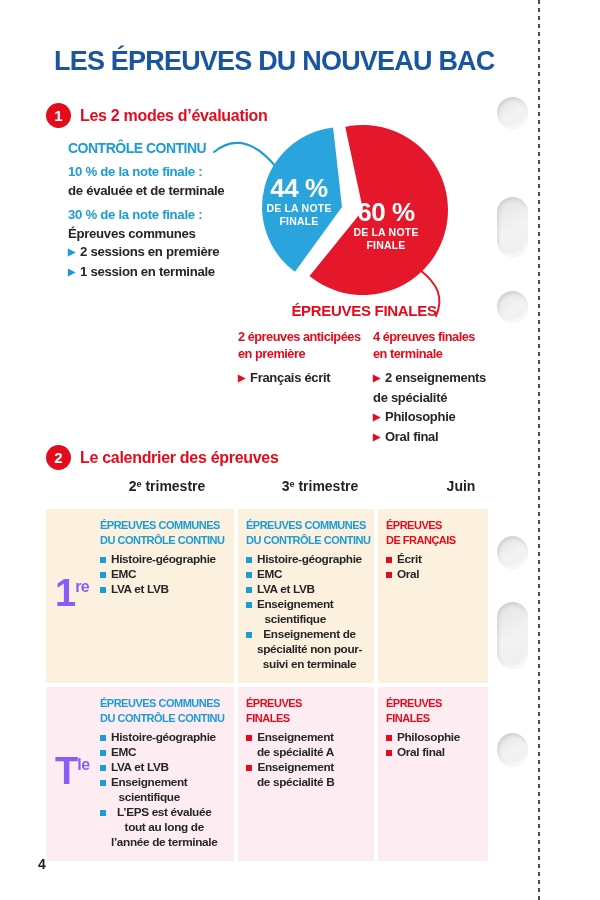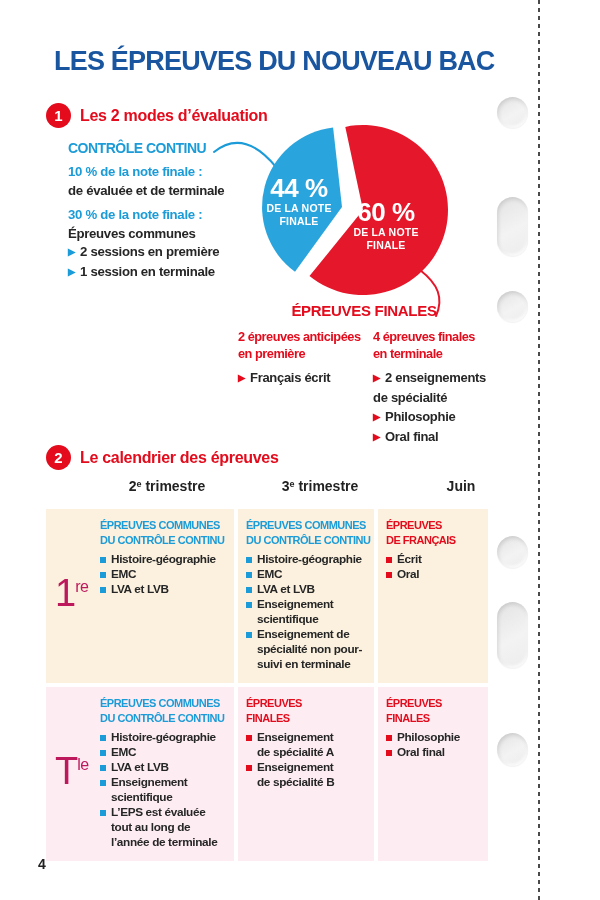--- a/index.html
+++ b/index.html
@@ -67,27 +67,27 @@
   .tbl-head.first{padding-left:54px;}
   .sup-sm{font-size:9px;display:inline-block;transform:translateY(-4px);}
 
   .cal-table{left:46px;top:509px;width:442px;display:grid;grid-template-columns:188px 136px 110px;gap:4px;}
   .cell{padding:9px 4px 11px 8px;}
   .cell.colA{padding-left:54px;position:relative;}
   .r1{background:var(--row1-bg);} .r2{background:var(--row2-bg);}
   .cell-heading{font-size:11px;font-weight:bold;line-height:14.5px;letter-spacing:-0.5px;margin-bottom:5px;}
   .cell-heading div{white-space:nowrap;}
   .cblue .cell-heading{color:var(--light-blue);} .cred .cell-heading{color:var(--red);}
-  .t-item{display:flex;}
+  .t-item{display:flex;text-align:center;}
   .sq{width:6px;height:6px;margin:5px 5px 0 0;flex:none;}
   .cblue .sq{background:var(--light-blue);} .cred .sq{background:var(--red);}
   .t-text{font-size:11.8px;font-weight:bold;line-height:15px;letter-spacing:-0.35px;color:var(--ink);}
   .t-text div{white-space:nowrap;}
   .row-label{position:absolute;left:9px;top:50%;transform:translateY(-55%);
-    font-size:38px;font-weight:normal;color:#be185d;letter-spacing:-1px;white-space:nowrap;}
+    font-size:38px;font-weight:bold;color:#8b5cf6;letter-spacing:-1px;white-space:nowrap;}
   .row-label .sup{font-size:16px;display:inline-block;transform:translateY(-14px);letter-spacing:-0.5px;}
 
   .page-num{left:38px;top:856px;font-size:14px;font-weight:bold;color:#222;}
 </style>
 </head>
 <body>
 
 <div class="abs tear-line"></div>
 <div class="abs hole round" style="top:97px"></div>
 <div class="abs hole oblong" style="top:197px;height:59px"></div>

